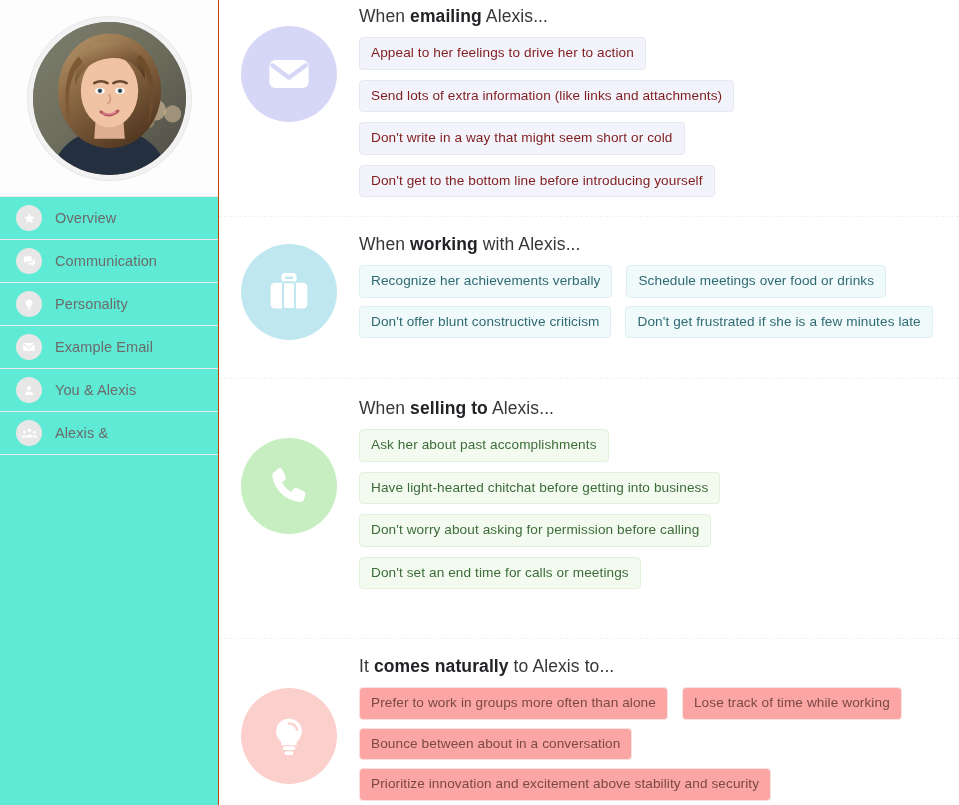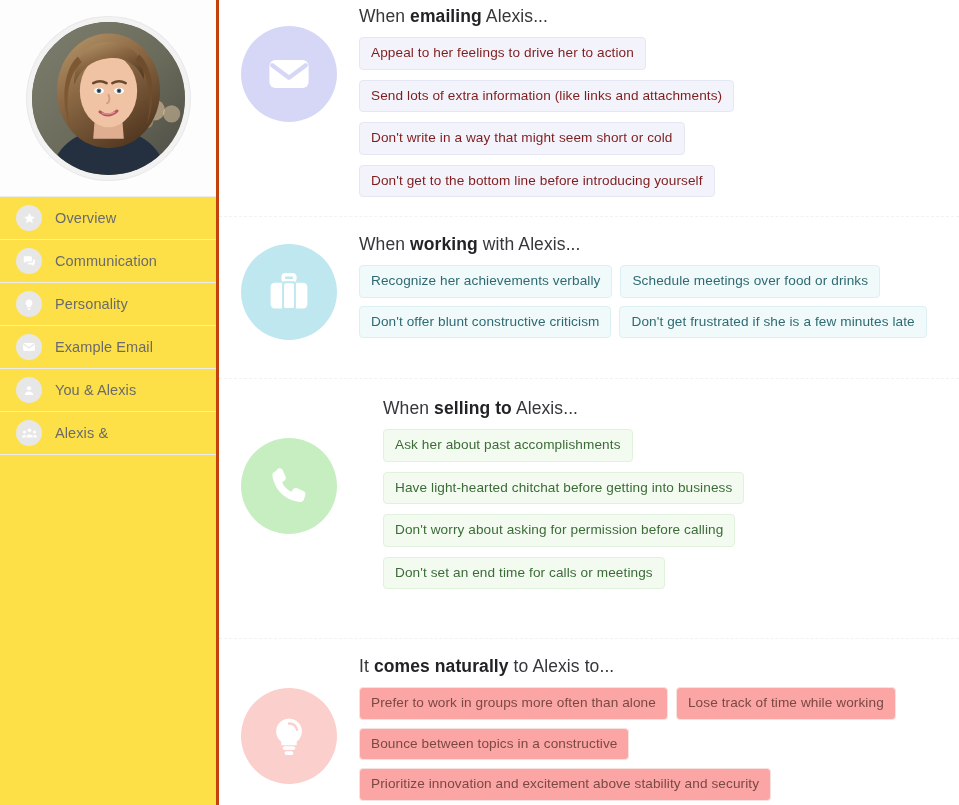--- a/index.html
+++ b/index.html
@@ -17,22 +17,22 @@
     display: flex;
     width: 959px;
     height: 805px;
     align-items: stretch;
   }
 
   
   .sidebar {
     width: 219px;
     min-width: 219px;
-    background: #fde047;
-    border-right: 3px solid #c2410c;
+    background: #5eead4;
+    border-right: 1px solid #c2410c;
     box-sizing: border-box;
   }
   .avatar-wrap {
     height: 196px;
     display: flex;
     align-items: center;
     justify-content: center;
     border-bottom: 1px solid #ececec;
     background: #fdfdfd;
   }
@@ -95,21 +95,21 @@
   .section + .section::before {
     content: "";
     position: absolute;
     top: 0;
     left: 0;
     right: 0;
     border-top: 1px dashed #f1f2f4;
   }
   .sec-emailing  { height: 216px; padding-top: 0px; }
   .sec-working   { height: 162px; padding-top: 18px; }
-  .sec-selling   { height: 260px; padding-top: 20px; gap: 24px; }
+  .sec-selling   { height: 260px; padding-top: 20px; }
   .sec-natural   { height: 167px; padding-top: 18px; }
 
   .badge {
     width: 96px;
     height: 96px;
     border-radius: 50%;
     flex: 0 0 auto;
     display: flex;
     align-items: center;
     justify-content: center;
@@ -129,21 +129,21 @@
     margin: 0 0 10px 0;
     letter-spacing: .1px;
     white-space: nowrap;
   }
   .sec-title b { font-weight: 700; color: #222326; }
   .sec-emailing .sec-title { margin-top: 6px; }
 
   .tags {
     display: flex;
     flex-wrap: wrap;
-    gap: 8px 8px;
+    gap: 8px 14px;
     max-width: 585px;
   }
   .tag {
     display: inline-block;
     font-size: 13.6px;
     line-height: 1;
     padding: 8px 11px 9px 11px;
     border-radius: 4px;
     border: 1px solid transparent;
     white-space: nowrap;
@@ -355,20 +355,20 @@
           <path d="M12 5.2a4.6 4.6 0 014.4 3.4" stroke="#fbcfcb" stroke-width="1.3" fill="none" stroke-linecap="round"></path>
           <rect x="8.6" y="17.6" width="6.8" height="2.1" rx="1"></rect>
           <rect x="9.6" y="20.3" width="4.8" height="2" rx="1"></rect>
         </svg>
       </div>
       <div class="sec-body">
         <h2 class="sec-title"><span>It </span><b>comes naturally</b><span> to Alexis to...</span></h2>
         <div class="tags">
           <span class="tag">Prefer to work in groups more often than alone</span>
           <span class="tag">Lose track of time while working</span>
-          <span class="tag">Bounce between topics in a constructive</span>
+          <span class="tag">Bounce between about in a conversation</span>
           <span class="tag">Prioritize innovation and excitement above stability and security</span>
         </div>
       </div>
     </section>
 
   </main>
 </div>
 
 </body></html>

